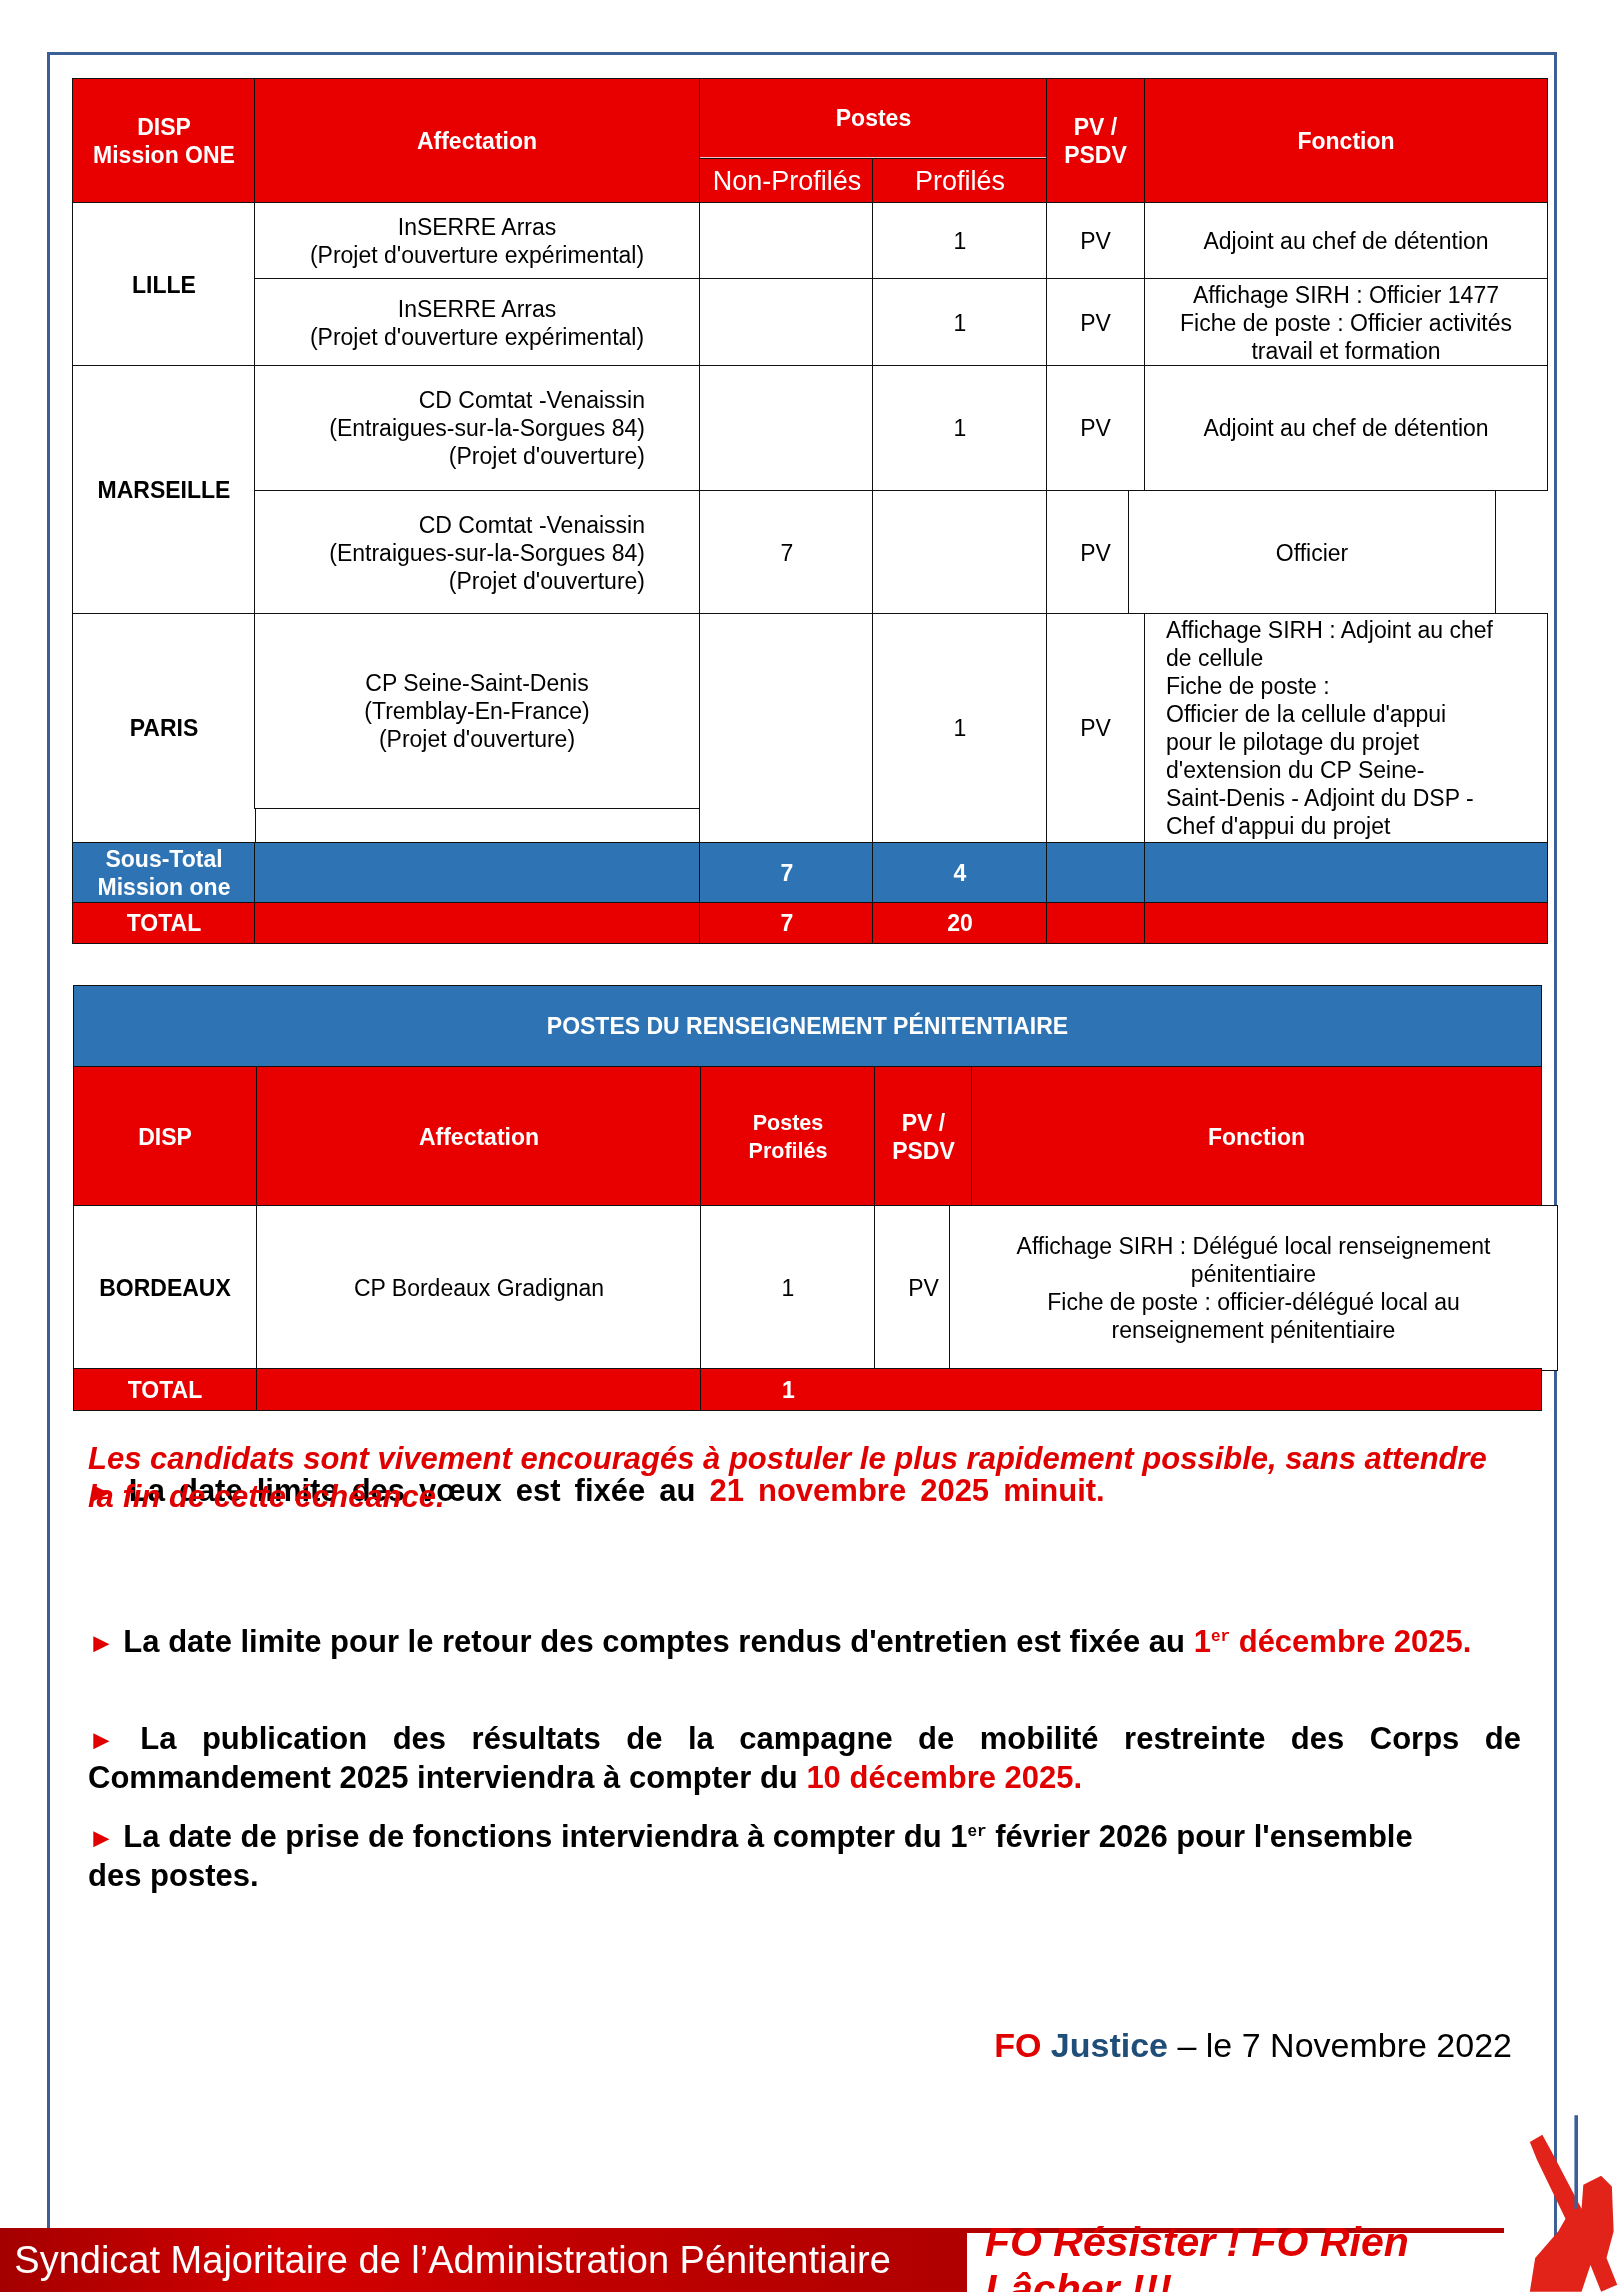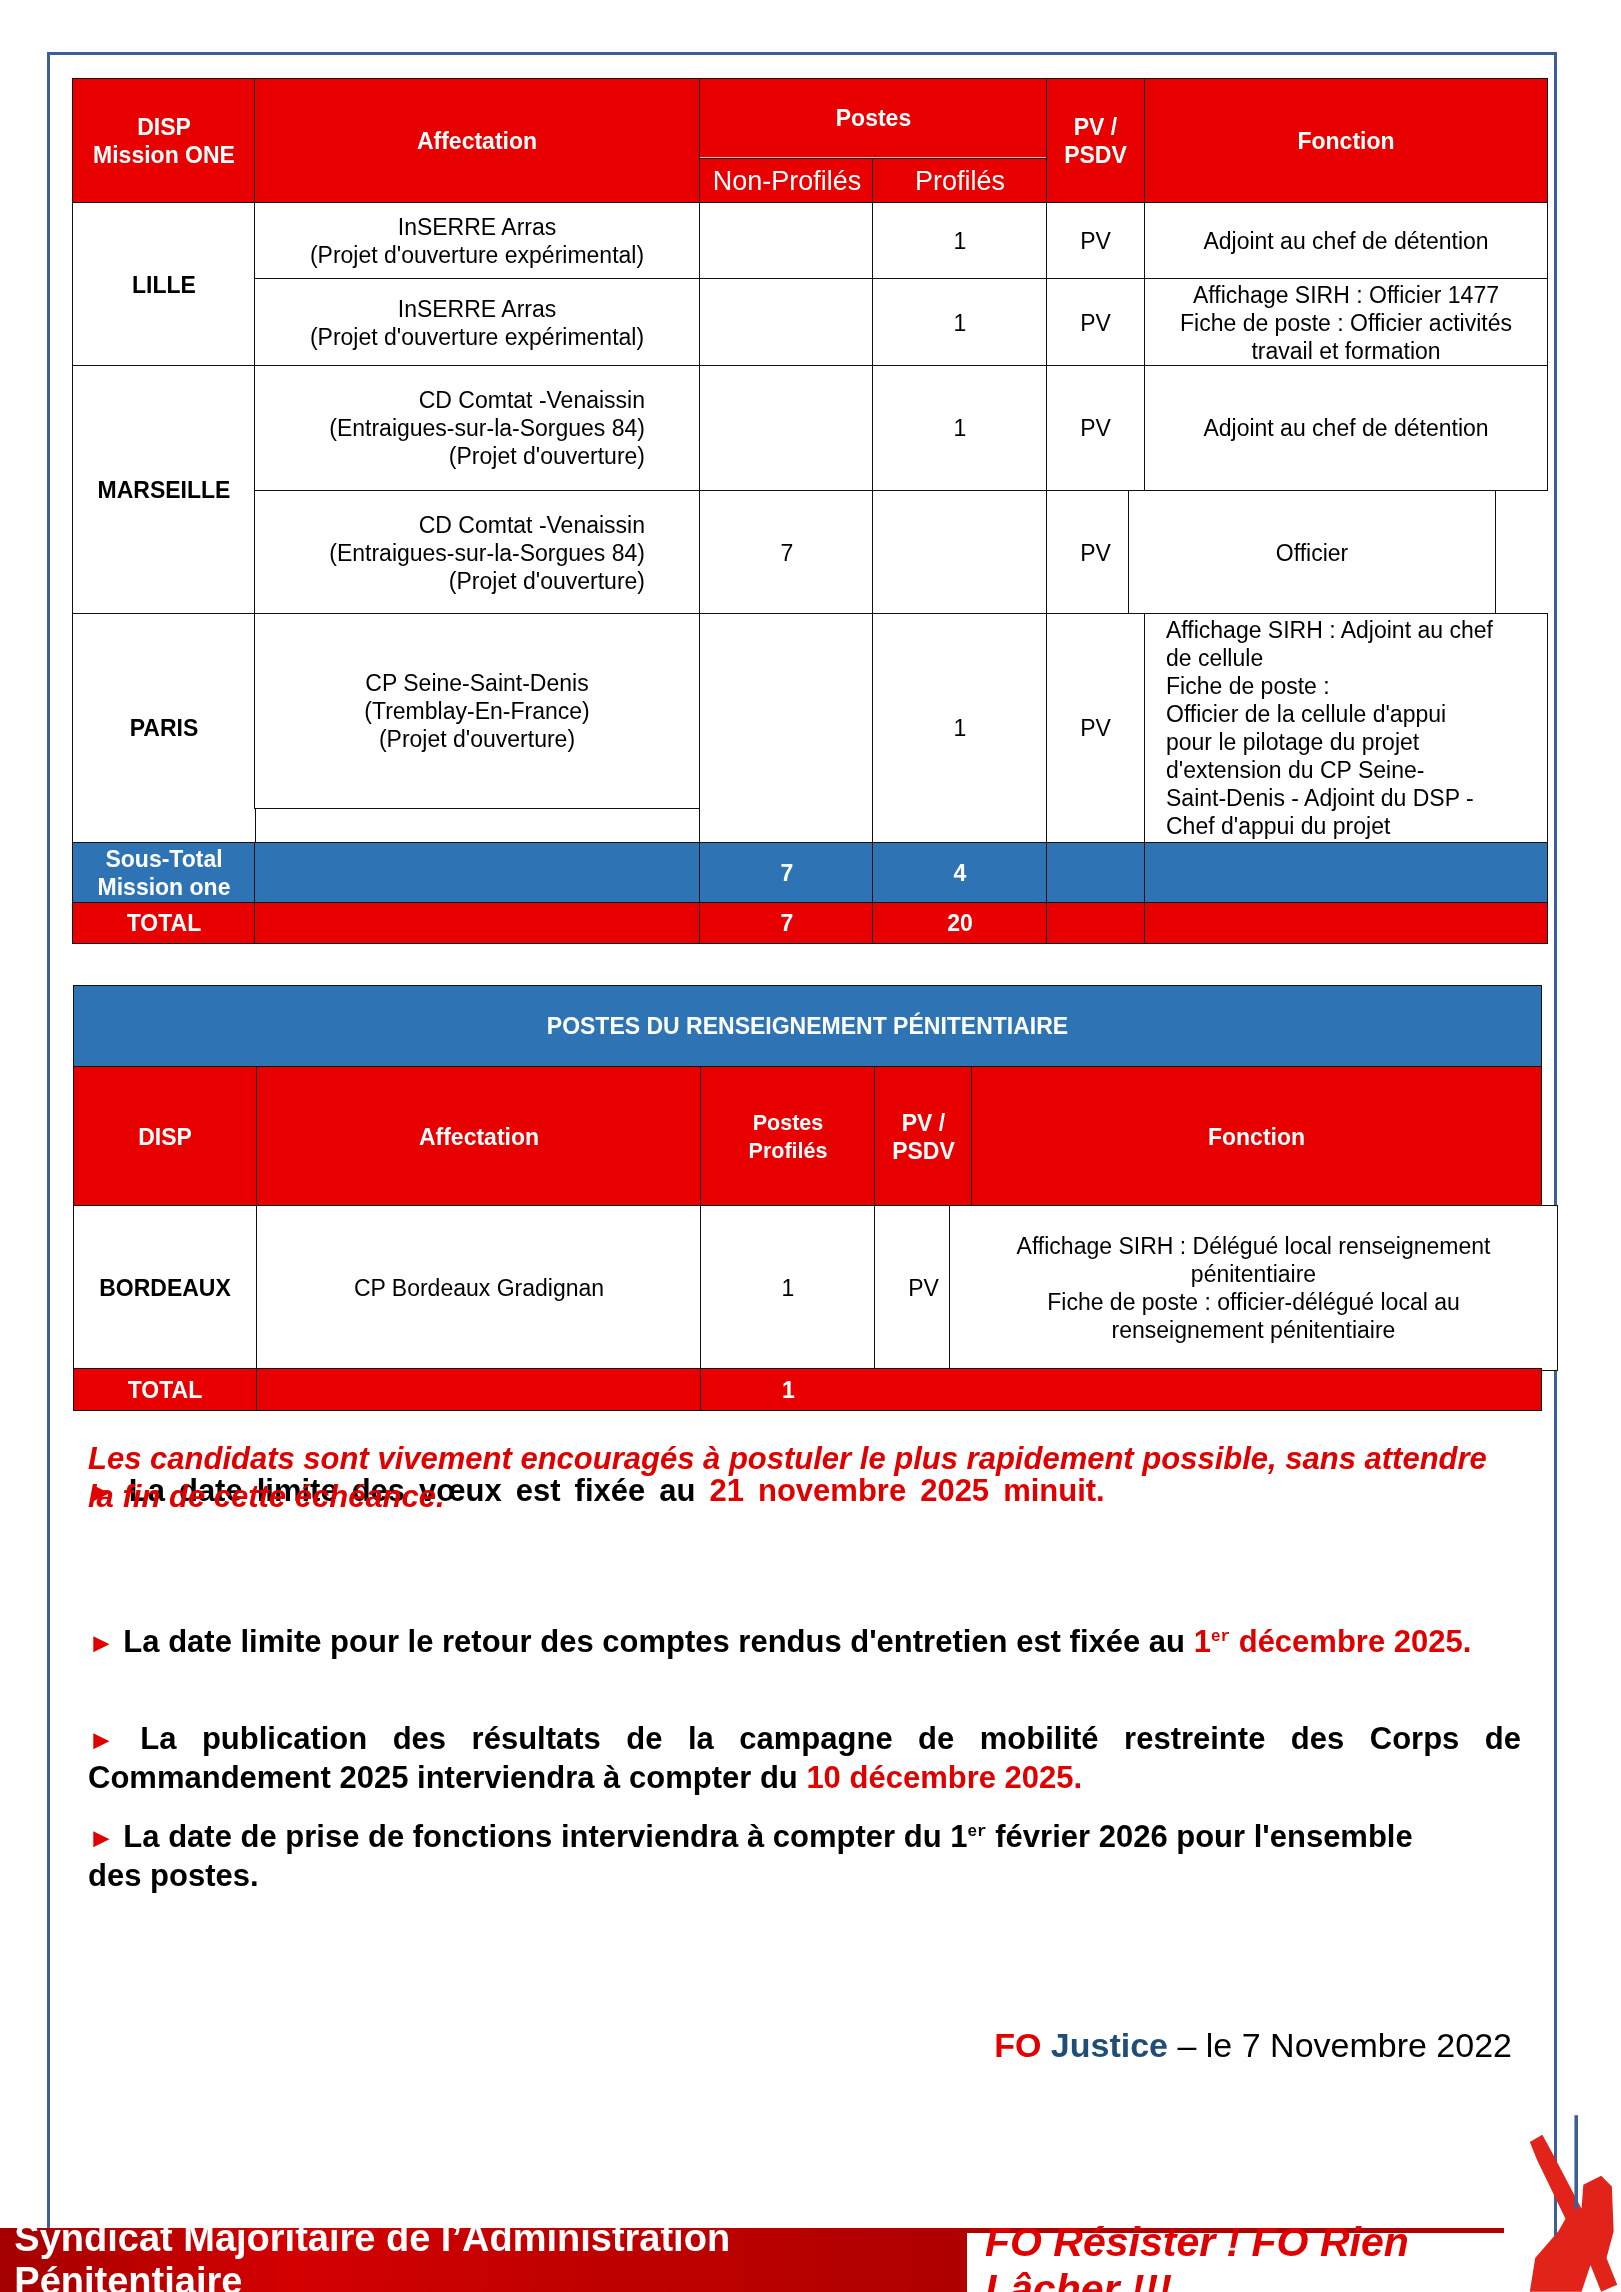--- a/index.html
+++ b/index.html
@@ -20,21 +20,21 @@
   .para { position:absolute; left:88px; width:1433px; font-size:31px; line-height:38px; font-weight:bold; }
   .para .r { color:#e00000; }
   .para sup { font-size:16px; line-height:0;font-family:Liberation Mono, monospace; }
   .tri { color:#e00000; font-size:27px; }
   .italic-red { color:#e00000; font-style:italic; font-weight:bold; }
   .sig { position:absolute; left:985px; width:527px; top:2026px; text-align:right; font-size:34px; }
   .sig .fo { color:#e00000; font-weight:bold; }
   .sig .just { color:#1f4e79; font-weight:bold; }
   .footer-left { position:absolute; left:0; top:2228px; width:967px; height:64px;
                  background:linear-gradient(90deg,#a40000 0%,#d40000 30%,#c00000 60%,#b00000 100%);
-                 color:#fff; font-weight:bold; font-size:38px; display:flex; align-items:center; padding-left:14.3px; box-sizing:border-box; }
+                 color:#fff; font-weight:normal; font-size:38px; display:flex; align-items:center; padding-left:14.3px; box-sizing:border-box; }
   .footer-line { position:absolute; left:967px; top:2228px; width:537px; height:5.4px; background:#b00000; }
   .footer-right { position:absolute; left:985px; top:2239px; width:502px; height:54px;
                   color:#e00000; font-weight:bold; font-style:italic; font-size:41px; display:flex; align-items:center; }
   .figure { position:absolute; left:1512px; top:2115px; width:107px; height:177px; }
 </style>
 </head>
 <body>
 
 <div class="frame"></div>
 

